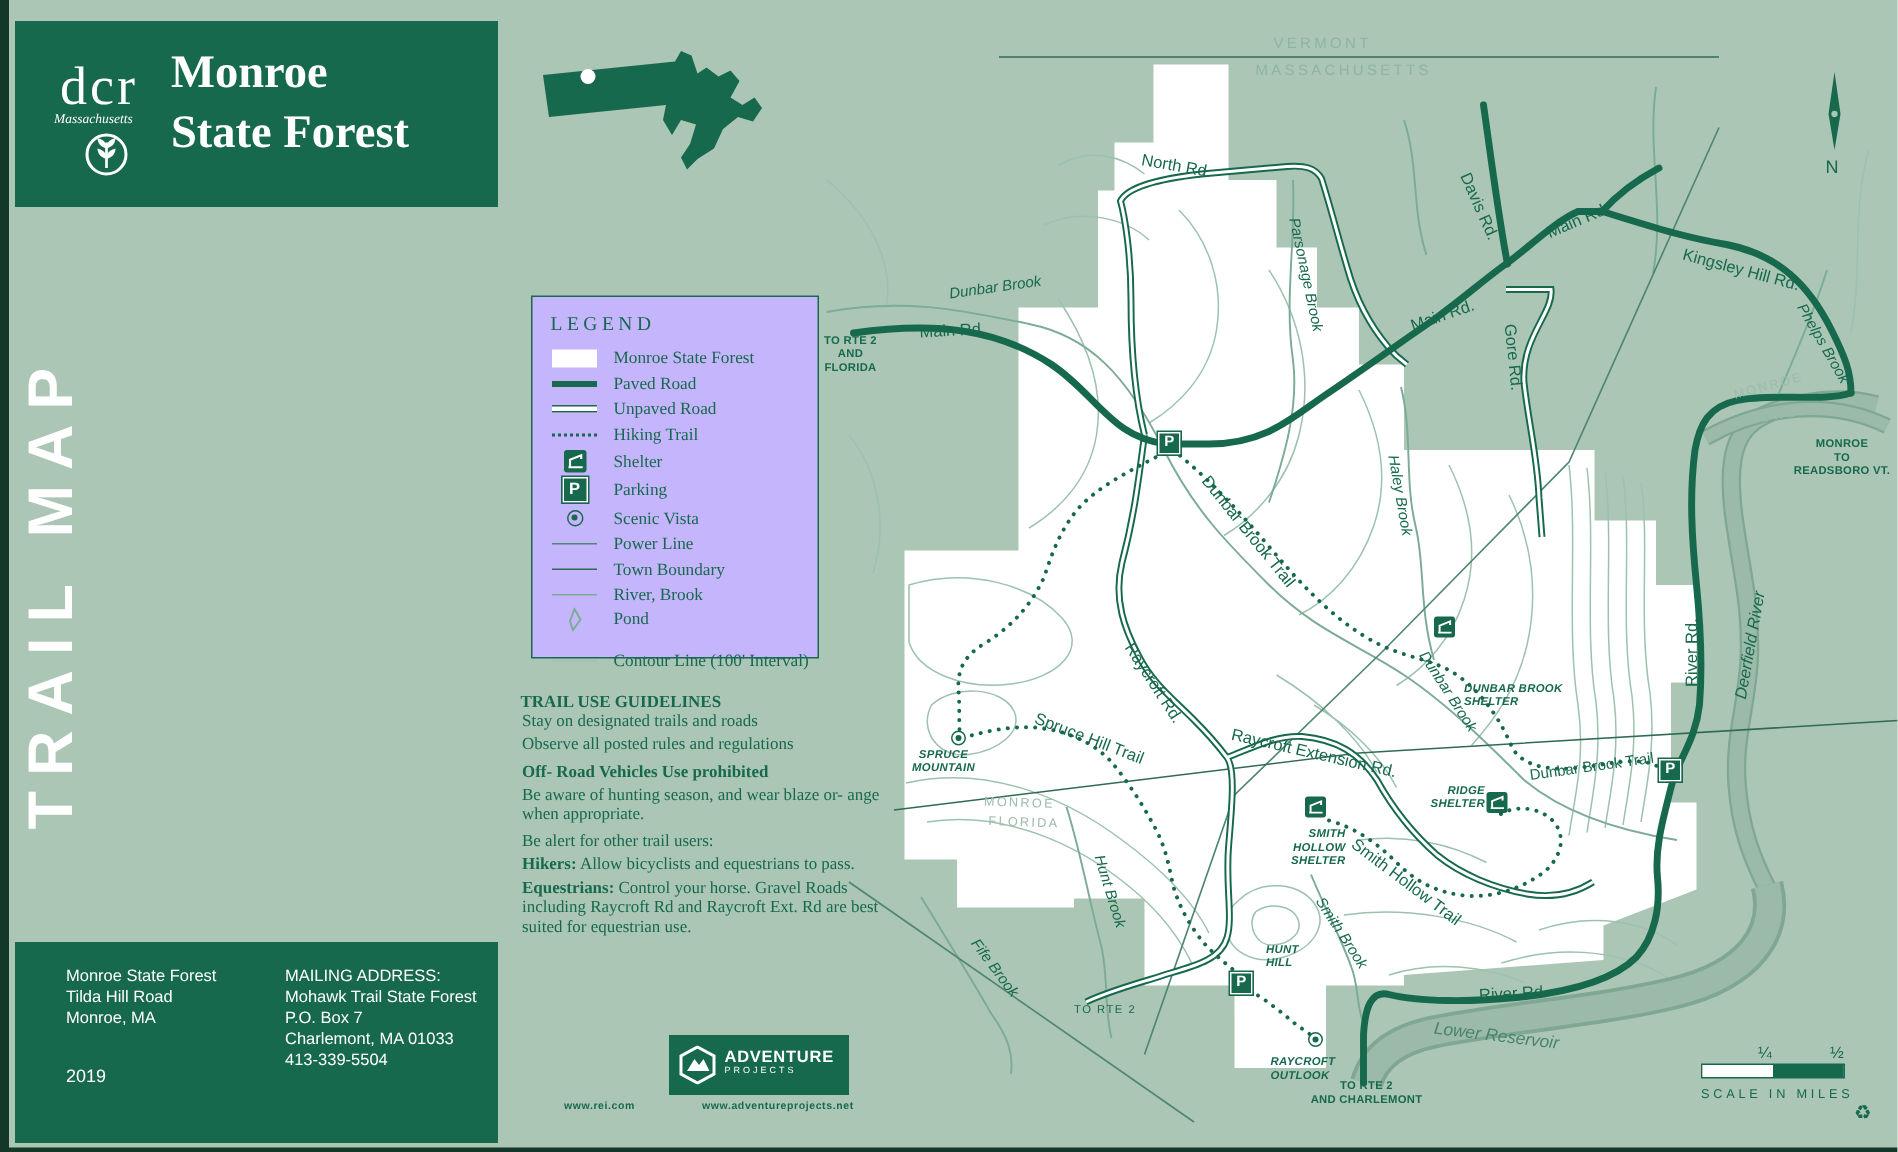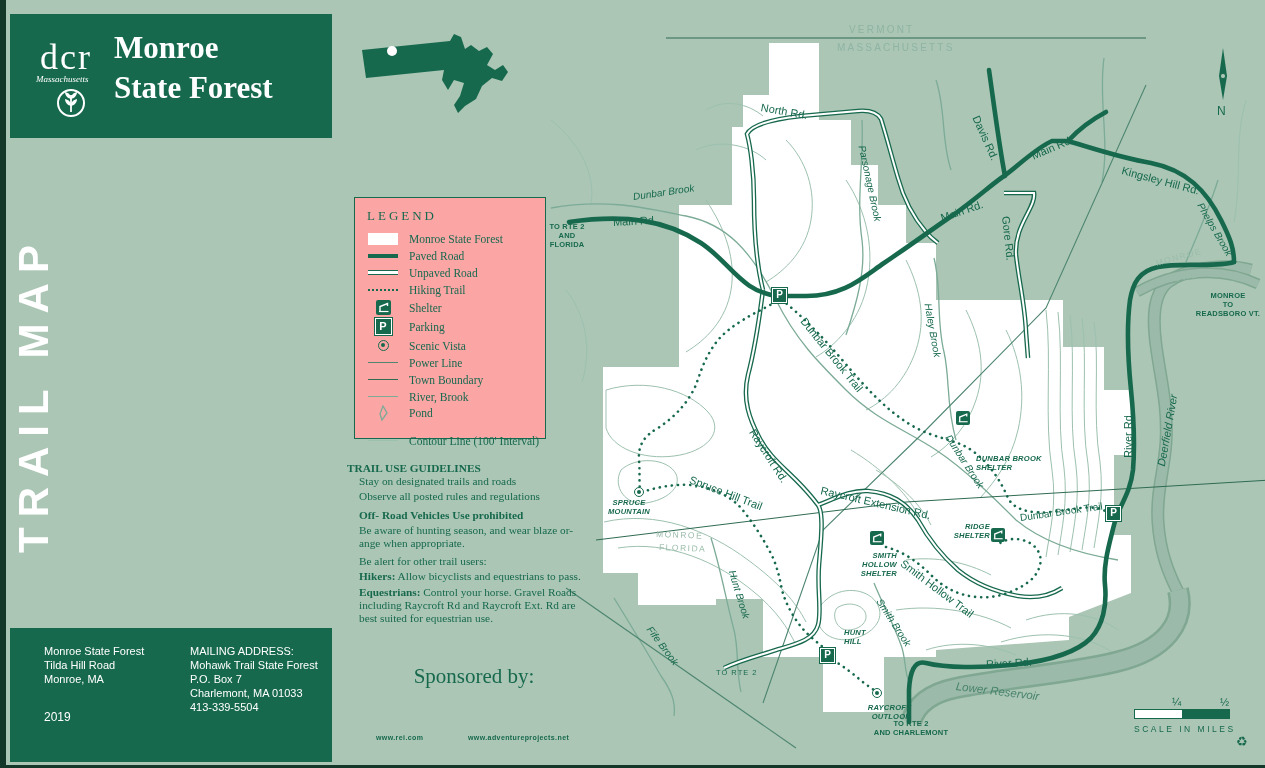--- a/index.html
+++ b/index.html
@@ -17,21 +17,21 @@
   .vtitle{position:absolute;left:-132px;top:370px;width:320px;color:#fff;font-size:42px;font-weight:bold;letter-spacing:10px;
           transform:rotate(-90deg);transform-origin:center center;text-align:center;}
 
   
   .info{position:absolute;left:4px;top:628px;width:322px;height:134px;background:#17694e;color:#fff;font-size:11px;line-height:14px;}
   .info .col1{position:absolute;left:34px;top:16px;}
   .info .col2{position:absolute;left:180px;top:16px;}
   .info .yr{position:absolute;left:34px;top:82px;font-weight:normal;font-size:12px;}
 
   
-  .legend{position:absolute;left:348px;top:197px;width:190px;height:240px;border:1px solid #17694e;background:#fca5a5;}
+  .legend{position:absolute;left:348px;top:197px;width:190px;height:240px;border:1px solid #17694e;background:#c4b5fd;}
   .legend .ltitle{position:absolute;left:12px;top:10px;color:#17694e;font-family:"Liberation Serif",serif;font-size:13px;letter-spacing:3px;}
   .lrow{position:absolute;left:10px;height:17px;display:flex;align-items:center;}
   .lsw{width:36px;display:flex;justify-content:center;align-items:center;flex:none;}
   .llab{color:#17694e;font-family:"Liberation Serif",serif;font-size:11.5px;margin-left:8px;white-space:nowrap;}
   .sw-forest{width:30px;height:12px;background:#fff;}
   .sw-paved{width:30px;height:4px;background:#17694e;}
   .sw-unpaved{width:30px;height:5px;border-top:1.6px solid #17694e;border-bottom:1.6px solid #17694e;background:#fff;box-sizing:border-box;}
   .sw-dots{width:30px;border-top:2.5px dotted #17694e;}
   .sw-thin1{width:30px;height:1px;background:#4e8670;}
   .sw-thin2{width:30px;height:1.4px;background:#2f6b52;}
@@ -40,21 +40,21 @@
   .micon-shelter{width:15px;height:15px;background:#17694e;border-radius:2px;position:relative;flex:none;}
   .micon-park{width:15px;height:15px;background:#17694e;border:1px solid #fff;outline:1px solid #17694e;color:#fff;
               font-weight:bold;font-size:11px;line-height:14px;text-align:center;flex:none;}
   .micon-vista{width:9px;height:9px;border:1.6px solid #17694e;border-radius:50%;position:relative;flex:none;}
   .micon-vista::after{content:"";position:absolute;left:2.4px;top:2.4px;width:4px;height:4px;background:#17694e;border-radius:50%;}
 
   
   .guide{position:absolute;left:341px;top:462px;width:240px;color:#17694e;
          font-family:"Liberation Serif",serif;font-size:11.3px;line-height:13.2px;}
   .guide .gt{font-weight:bold;}
-  .guide p{margin:0 0 2px 12px;}
+  .guide p{margin:0 0 2px 1px;}
   .guide p.sp{margin-top:5px;}
   .b{font-weight:bold;}
 
   
   .sponsor-h{position:absolute;left:368px;top:664px;width:200px;text-align:center;color:#17694e;
              font-family:"Liberation Serif",serif;font-size:21px;}
   .rei{position:absolute;left:352px;top:688px;width:82px;text-align:center;color:#17694e;}
   .rei .nm{font-weight:bold;font-size:27px;letter-spacing:2px;line-height:22px;}
   .rei .co{font-weight:bold;font-size:14px;letter-spacing:1px;line-height:13px;}
   .ap{position:absolute;left:440px;top:690px;width:120px;height:40px;background:#17694e;color:#fff;
@@ -306,21 +306,30 @@
     <div class="gt">TRAIL USE GUIDELINES</div>
     <p>Stay on designated trails and roads</p>
     <p>Observe all posted rules and regulations</p>
     <p class="sp b">Off- Road Vehicles Use prohibited</p>
     <p>Be aware of hunting season, and wear blaze or- ange when appropriate.</p>
     <p class="sp">Be alert for other trail users:</p>
     <p><span class="b">Hikers:</span><span> Allow bicyclists and equestrians to pass.</span></p>
     <p><span class="b">Equestrians:</span><span> Control your horse. Gravel Roads including Raycroft Rd and Raycroft Ext. Rd are best suited for equestrian use.</span></p>
   </div>
 
-  <div class="sponsor-h">Sponsored by:</div>
+  <div class="ap">
+    <svg width="26" height="26" viewBox="0 0 26 26">
+      <path d="M13,1 L24,7 L24,19 L13,25 L2,19 L2,7 Z" fill="none" stroke="#fff" stroke-width="2"></path>
+      <path d="M6,17 L11,9 L14,13 L17,9 L21,17 Z" fill="#fff"></path>
+    </svg>
+    <div class="aptxt">
+      <div class="l1">ADVENTURE</div>
+      <div class="l2">PROJECTS</div>
+    </div>
+  </div>
   <div class="spurl" style="left:370px;top:734px;">www.rei.com</div>
   <div class="spurl" style="left:462px;top:734px;">www.adventureprojects.net</div>
 
   <div class="info">
     <div class="col1">
       <div>Monroe State Forest</div>
       <div>Tilda Hill Road</div>
       <div>Monroe, MA</div>
     </div>
     <div class="yr">2019</div>
@@ -385,21 +394,21 @@
   <div class="ml lt2" style="left:653px;top:542px;transform:rotate(2deg);">FLORIDA</div>
   <div class="ml s10" style="left:1014px;top:512px;transform:rotate(-8deg);">Dunbar Brook Trail</div>
   <div class="ml cap" style="left:942px;top:522px;width:42px;text-align:right;">RIDGE SHELTER</div>
   <div class="ml cap" style="left:845px;top:551px;width:46px;text-align:right;">SMITH HOLLOW SHELTER</div>
   <div class="ml" style="left:896px;top:556px;transform:rotate(37deg);">Smith Hollow Trail</div>
   <div class="ml it s10" style="left:873px;top:594px;transform:rotate(57deg);">Smith Brook</div>
   <div class="ml it s10" style="left:726px;top:565px;transform:rotate(73deg);">Hunt Brook</div>
   <div class="ml cap" style="left:838px;top:628px;width:34px;text-align:left;">HUNT HILL</div>
   <div class="ml it s10" style="left:643px;top:622px;transform:rotate(53deg);">Fife Brook</div>
   <div class="ml sm" style="left:710px;top:668px;font-weight:normal;letter-spacing:1px;">TO RTE 2</div>
-  <div class="ml cap" style="left:841px;top:703px;width:64px;text-align:right;">RAYCROFT OUTLOOK</div>
+  <div class="ml cap" style="left:841px;top:703px;width:64px;text-align:left;">RAYCROFT OUTLOOK</div>
   <div class="ml sm ctr" style="left:905px;top:719px;">TO RTE 2</div>
   <div class="ml sm ctr" style="left:905px;top:728px;">AND CHARLEMONT</div>
   <div class="ml" style="left:980px;top:658px;transform:rotate(-3deg);">River Rd.</div>
   <div class="ml it resv" style="left:950px;top:680px;transform:rotate(7deg);">Lower Reservoir</div>
 
   <div class="cmp-n">N</div>
   <div class="sc-num" style="left:1166px;top:696px;">¼</div>
   <div class="sc-num" style="left:1214px;top:696px;">½</div>
   <div class="scalebar">
       <span class="w"></span>

